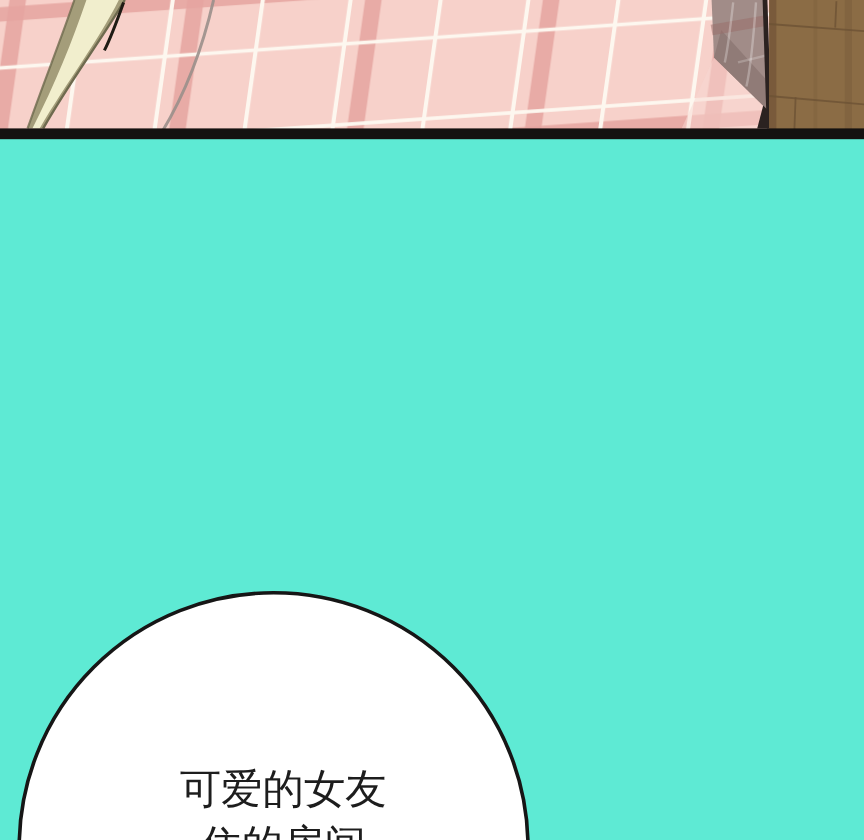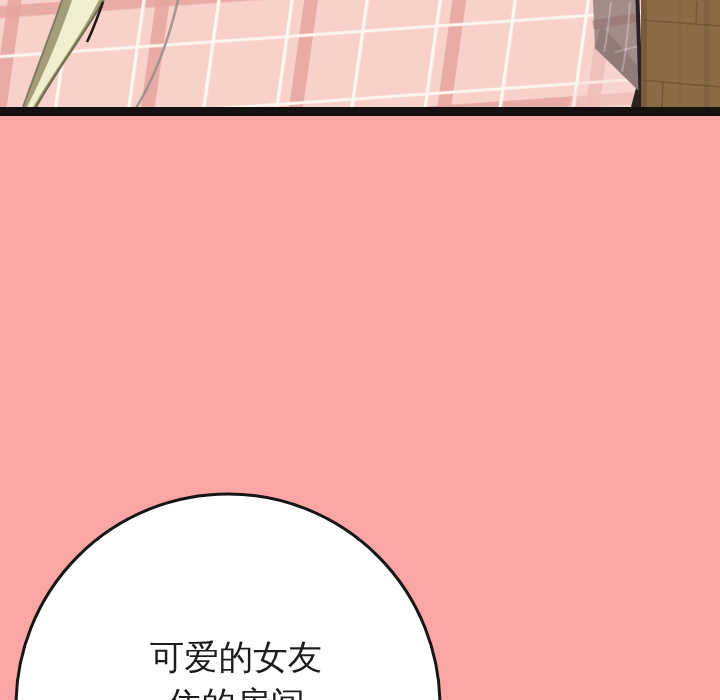--- a/index.html
+++ b/index.html
@@ -1,16 +1,16 @@
 <!DOCTYPE html>
 <html><head>
 <meta charset="utf-8">
 <style>
   html,body{margin:0;padding:0;background:#ffffff;}
-  #page{position:relative;width:720px;height:700px;overflow:hidden;background:#fca5a5;
+  #page{position:relative;width:720px;height:700px;overflow:hidden;background:#5eead4;
         font-family:"Liberation Sans","DejaVu Sans",sans-serif;}
   #scene{display:block;width:720px;height:700px;}
   text.bubble-text{
     font-family:"Liberation Sans","DejaVu Sans",sans-serif;
     font-size:34.5px;
     font-weight:normal;
   }
 </style>
 </head>
 <body>

